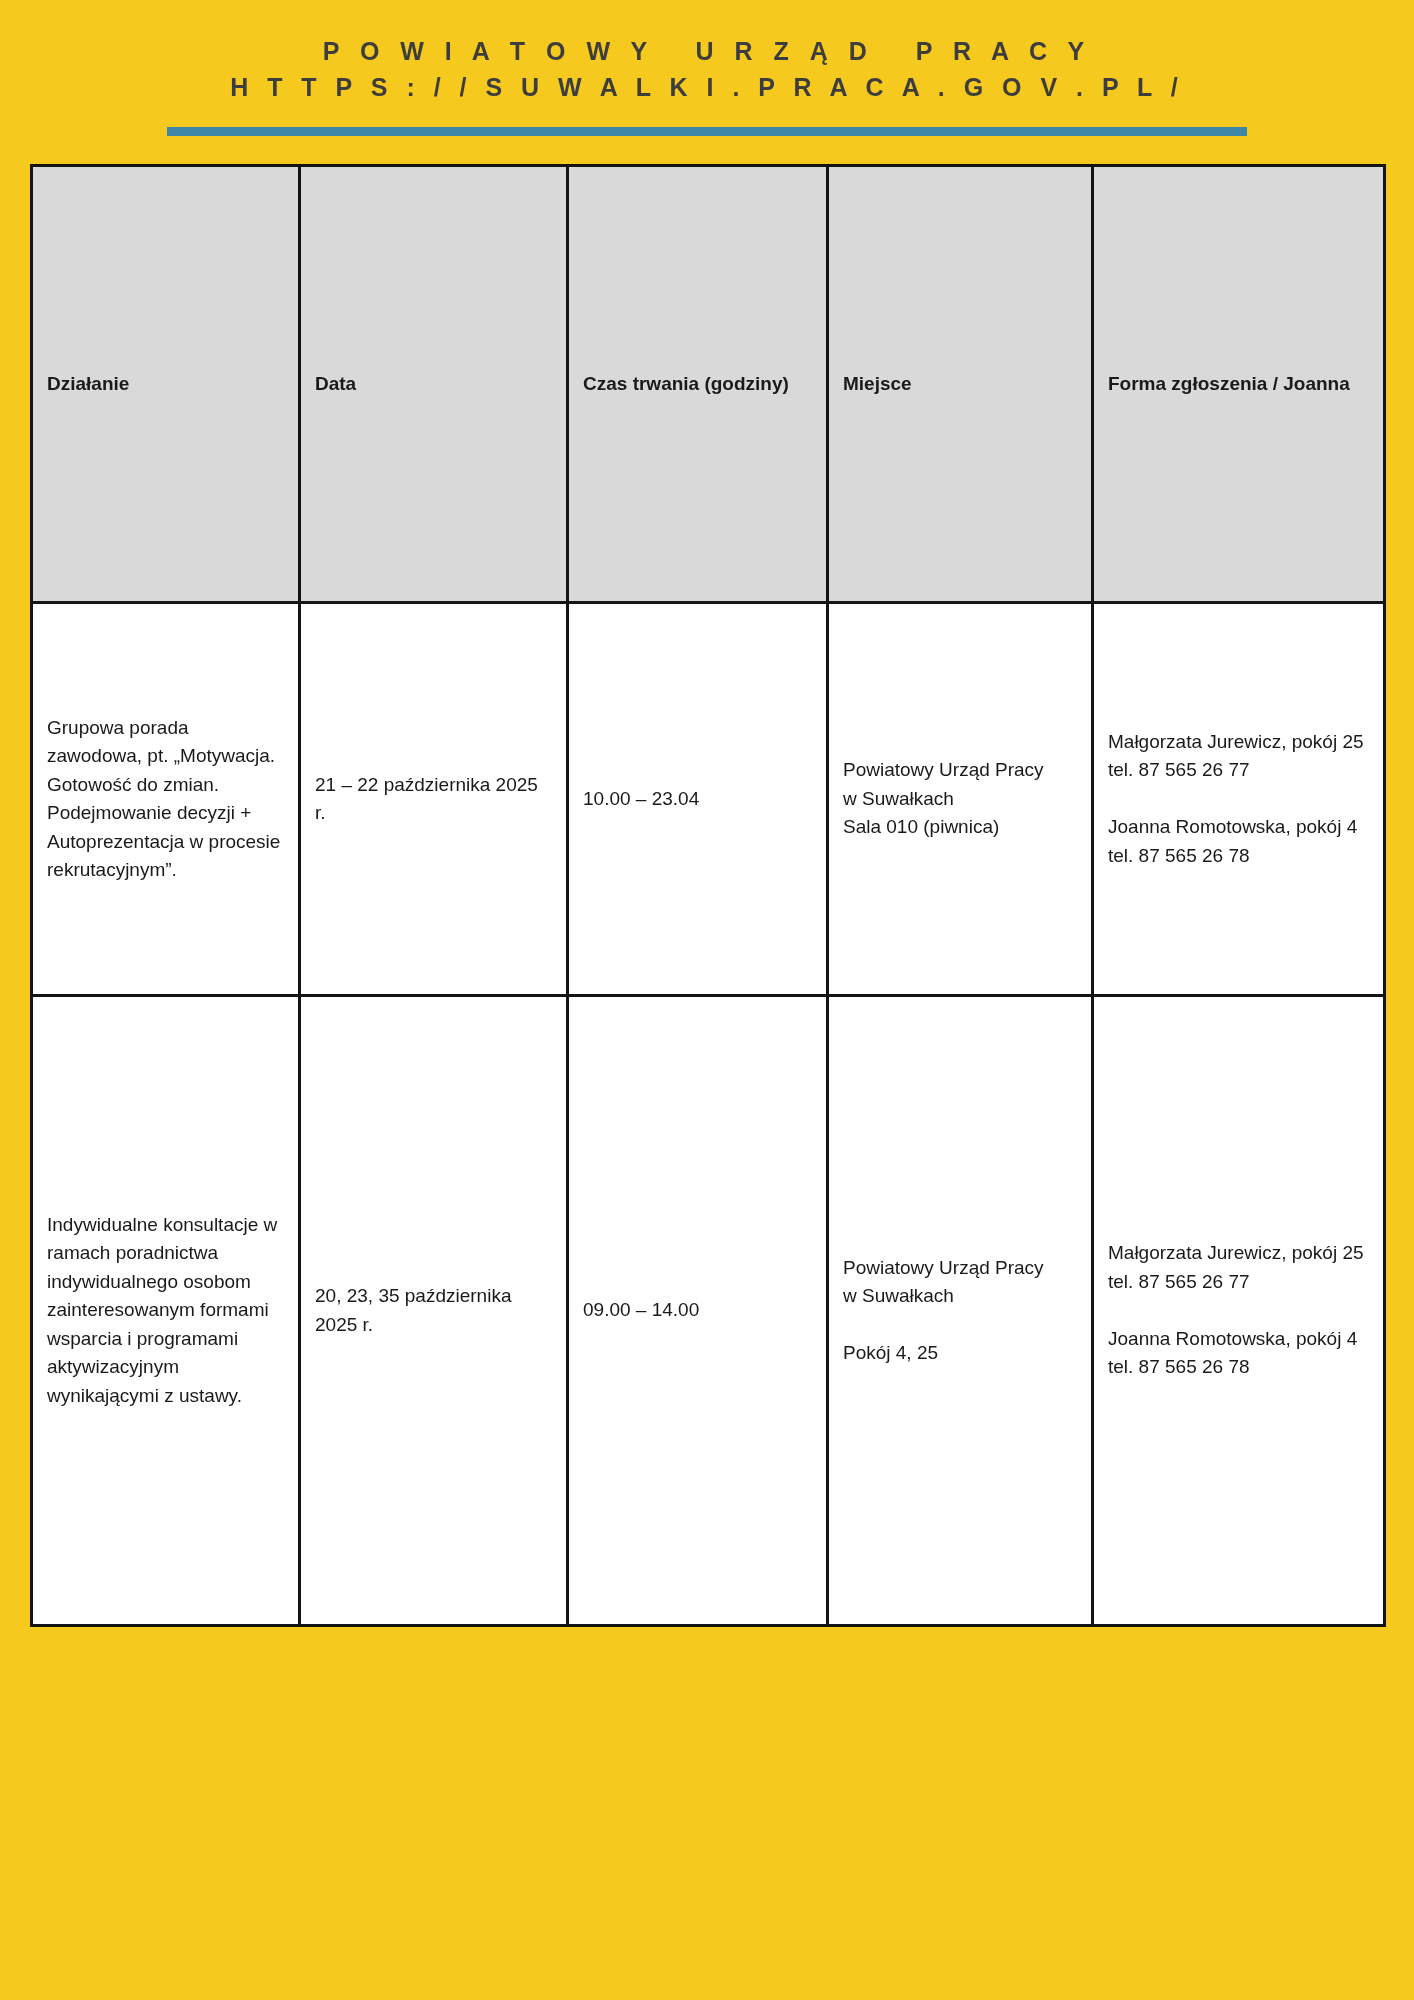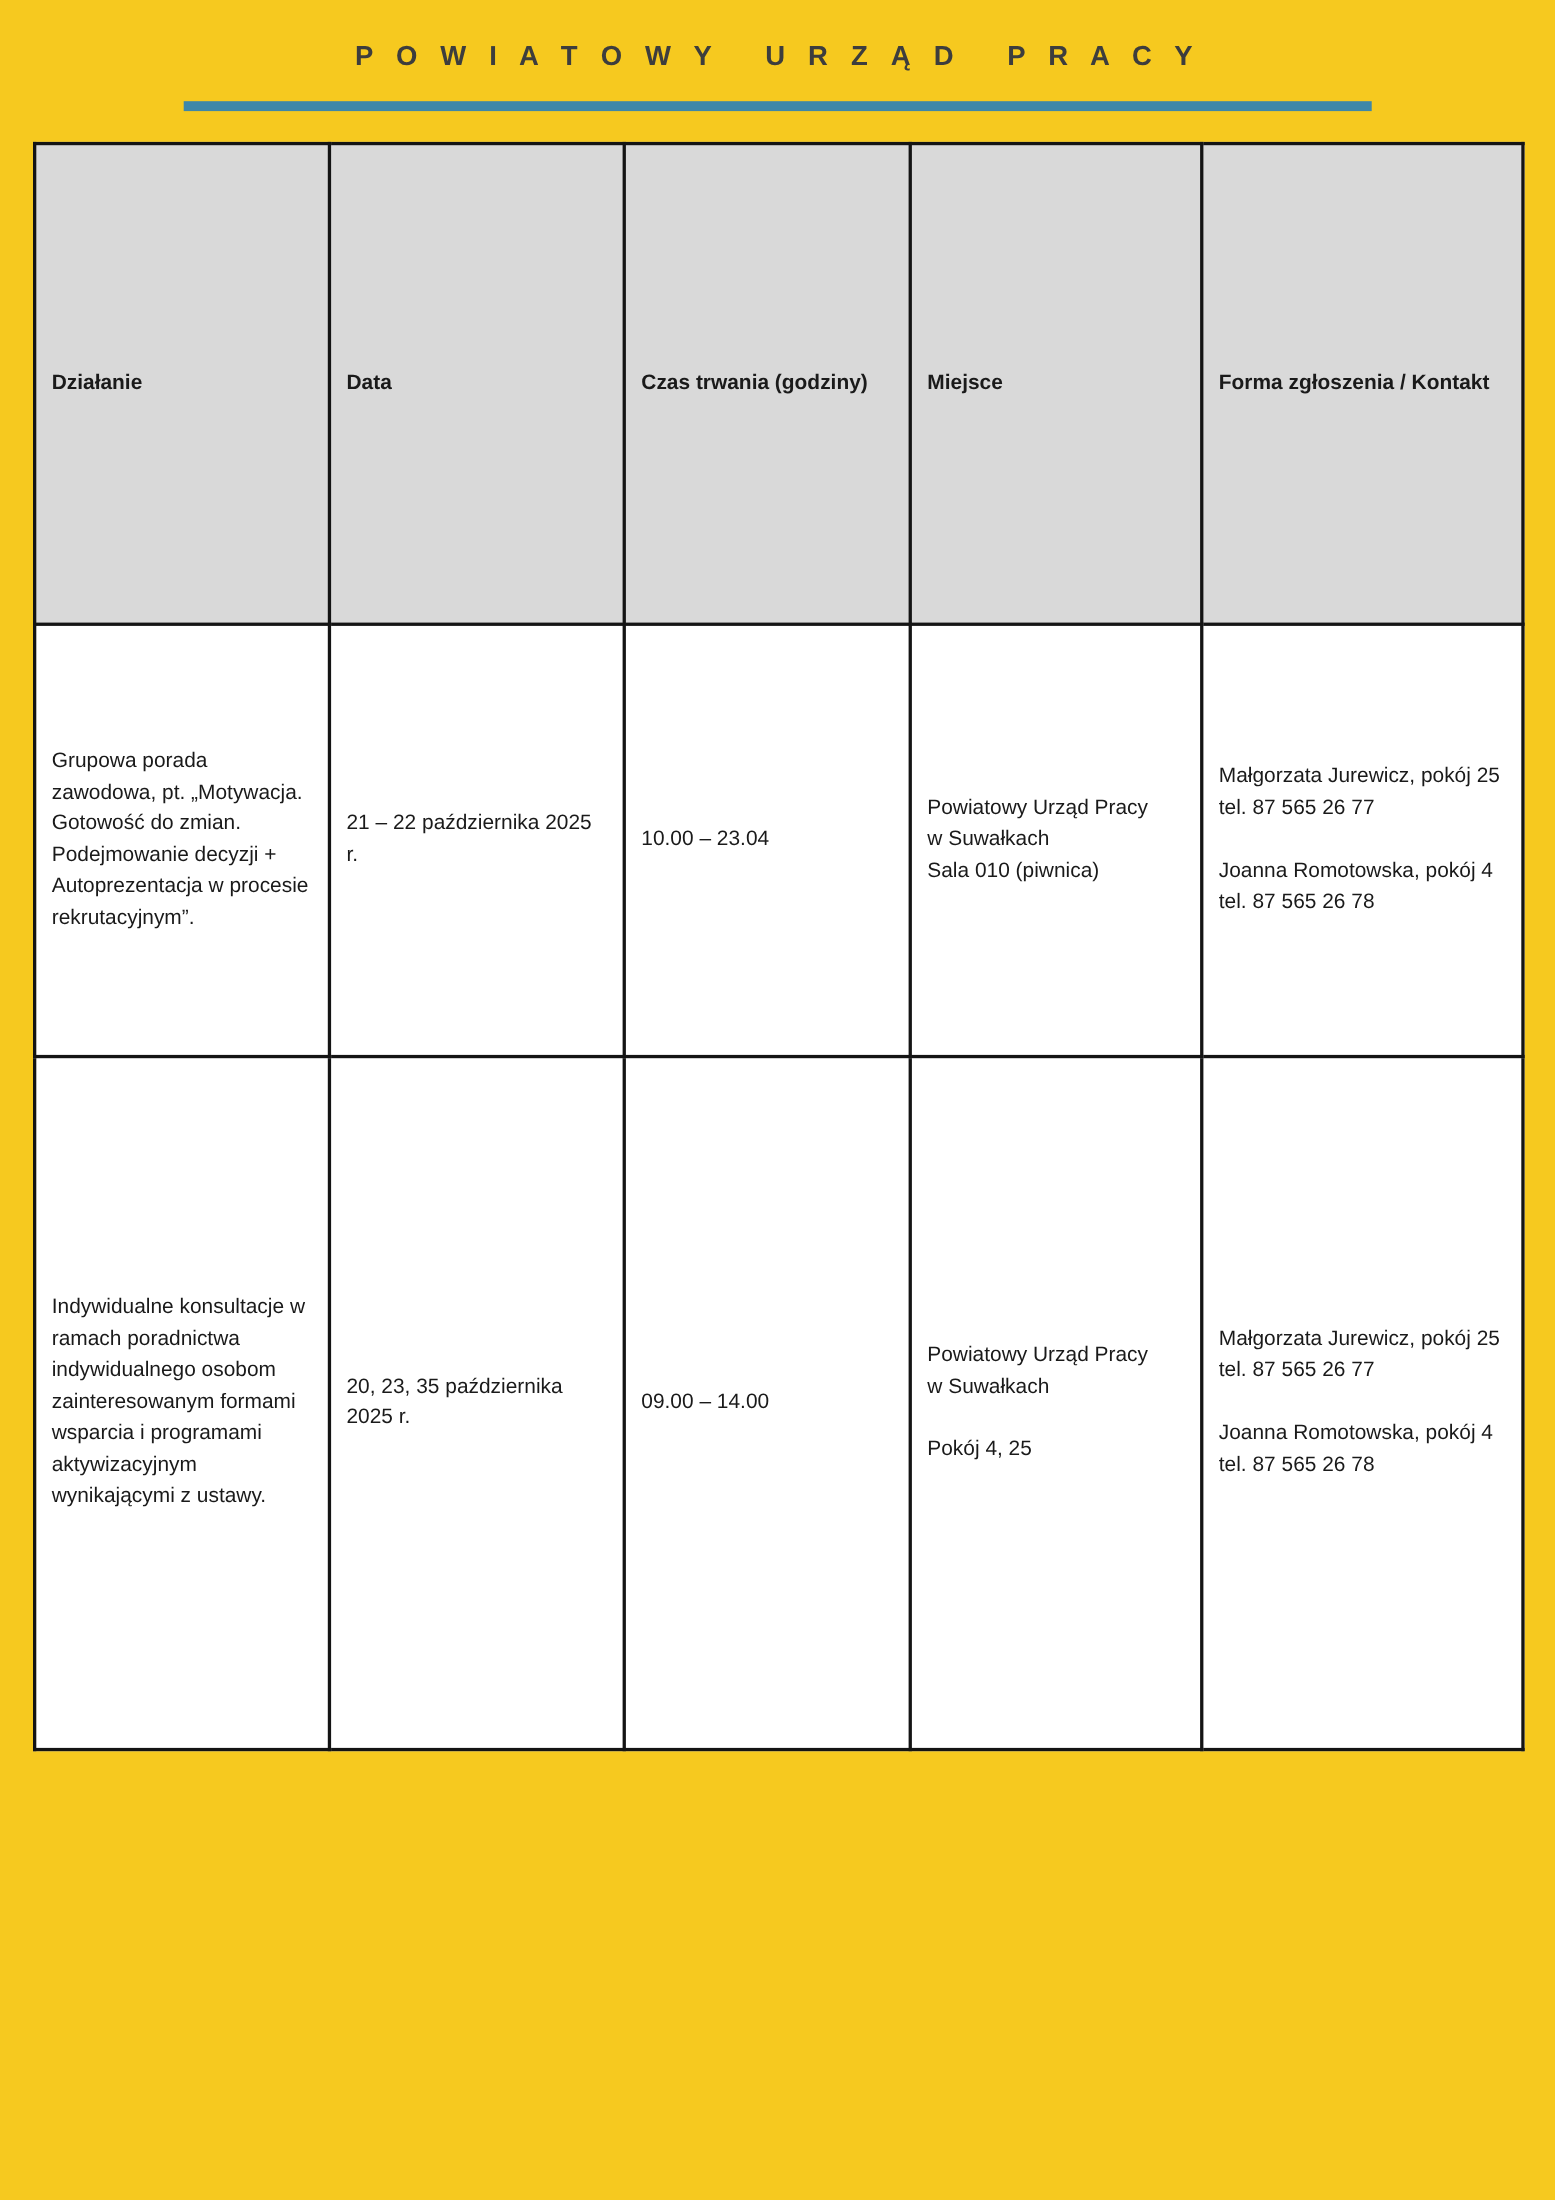--- a/index.html
+++ b/index.html
@@ -98,40 +98,41 @@
     white-space: pre-line;
   }
 </style>
 </head>
 <body>
 
 <div class="page">
 
   <div class="header">
     <div class="header-line">P O W I A T O W Y   U R Z Ą D   P R A C Y</div>
+    <div class="header-line url">H T T P S : / / S U W A L K I . P R A C A . G O V . P L /</div>
   </div>
 
   <div class="divider"></div>
 
   <div class="table-wrap">
     <table class="schedule">
       <colgroup>
         <col class="c-dzialanie">
         <col class="c-data">
         <col class="c-czas">
         <col class="c-miejsce">
         <col class="c-forma">
       </colgroup>
       <thead>
         <tr>
           <th>Działanie</th>
           <th>Data</th>
           <th>Czas trwania (godziny)</th>
           <th>Miejsce</th>
-          <th>Forma zgłoszenia / Kontakt</th>
+          <th>Forma zgłoszenia / Joanna</th>
         </tr>
       </thead>
       <tbody>
         <tr class="row-1">
           <td class="cell"><span class="multiline">Grupowa porada zawodowa, pt. „Motywacja. Gotowość do zmian. Podejmowanie decyzji + Autoprezentacja w procesie rekrutacyjnym”.</span></td>
           <td class="cell"><span class="multiline">21 – 22 października 2025 r.</span></td>
           <td class="cell"><span class="multiline">10.00 – 23.04</span></td>
           <td class="cell"><span class="miejsce-text">Powiatowy Urząd Pracy
 w Suwałkach
  Sala 010 (piwnica)</span></td>

